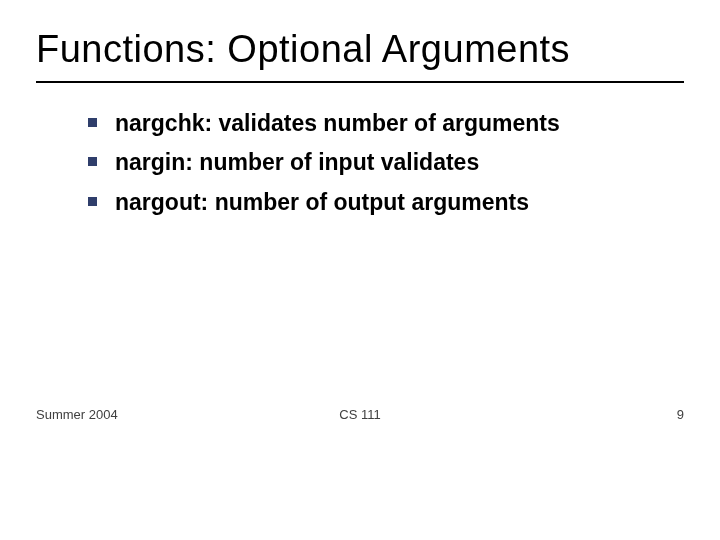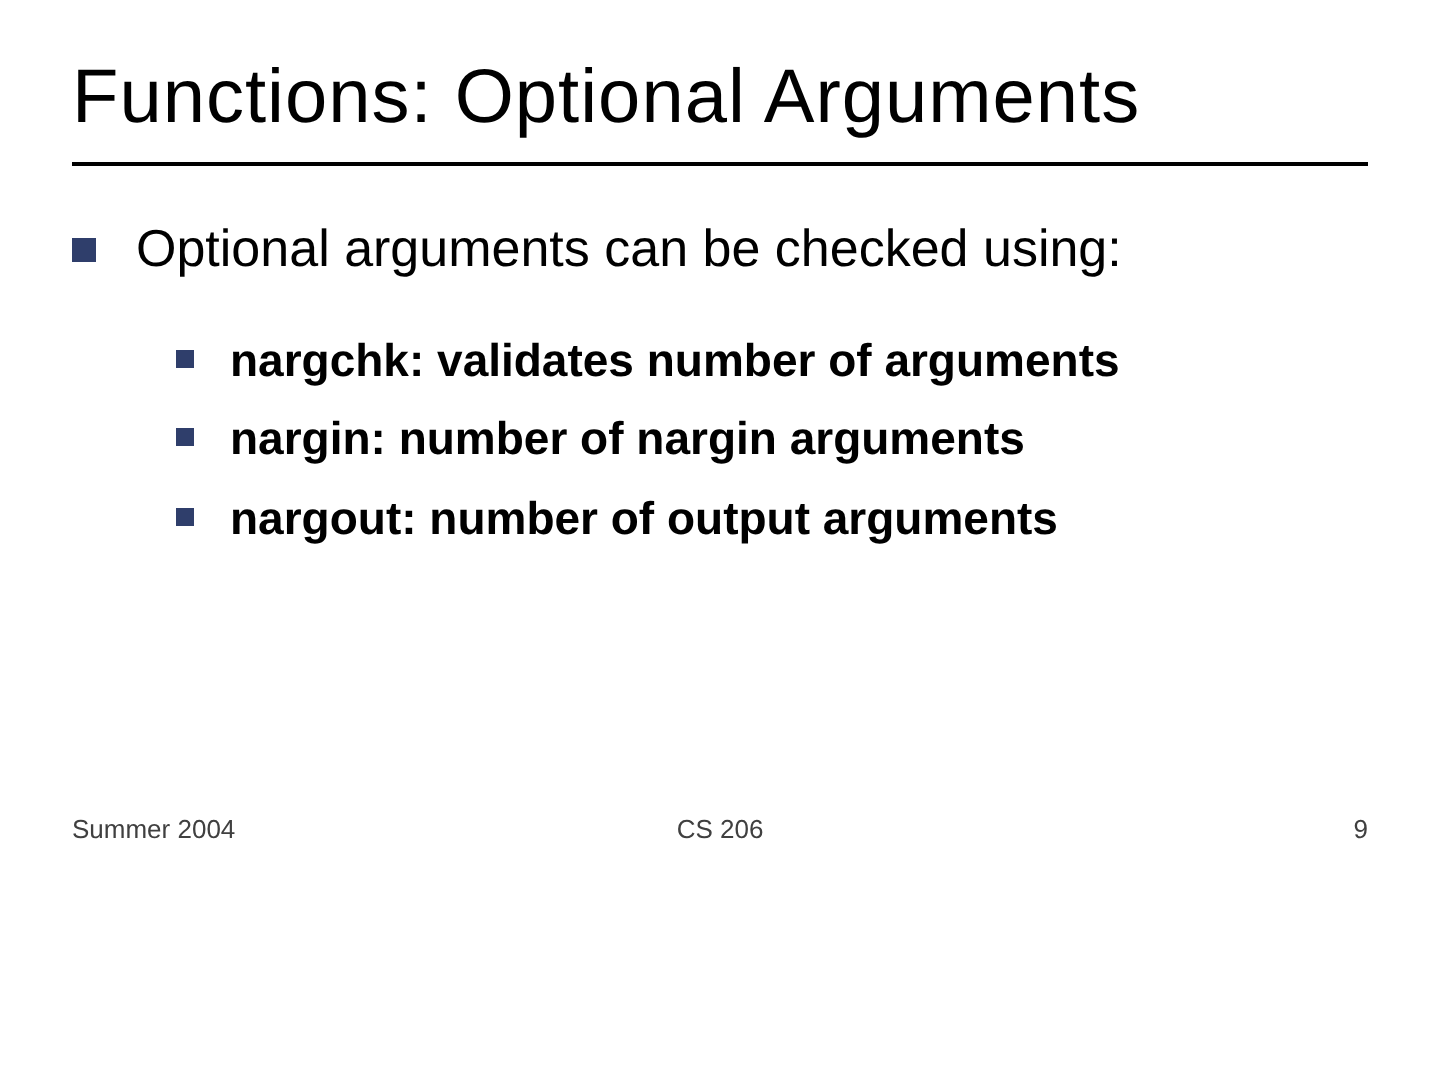--- a/index.html
+++ b/index.html
@@ -19,37 +19,33 @@
   .footer .center { position: absolute; left: 0; right: 0; text-align: center; }
   .footer .right { margin-left: auto; }
 </style>
 </head>
 <body>
 
 <div class="slide">
   <h1 class="title">Functions: Optional Arguments</h1>
   <hr class="rule">
   <div class="body">
-    <div class="lvl1">
-      <span class="bullet"></span>
-      <span class="text">Optional arguments can be checked using:</span>
-    </div>
     <div class="sublist">
       <div class="lvl2">
         <span class="bullet"></span>
         <span class="text">nargchk: validates number of arguments</span>
       </div>
       <div class="lvl2">
         <span class="bullet"></span>
-        <span class="text">nargin: number of nargin arguments</span>
+        <span class="text">nargin: number of input validates</span>
       </div>
       <div class="lvl2">
         <span class="bullet"></span>
         <span class="text">nargout: number of output arguments</span>
       </div>
     </div>
   </div>
   <div class="footer">
     <span>Summer 2004</span>
-    <span class="center">CS 206</span>
+    <span class="center">CS 111</span>
     <span class="right">9</span>
   </div>
 </div>
 
 </body></html>

